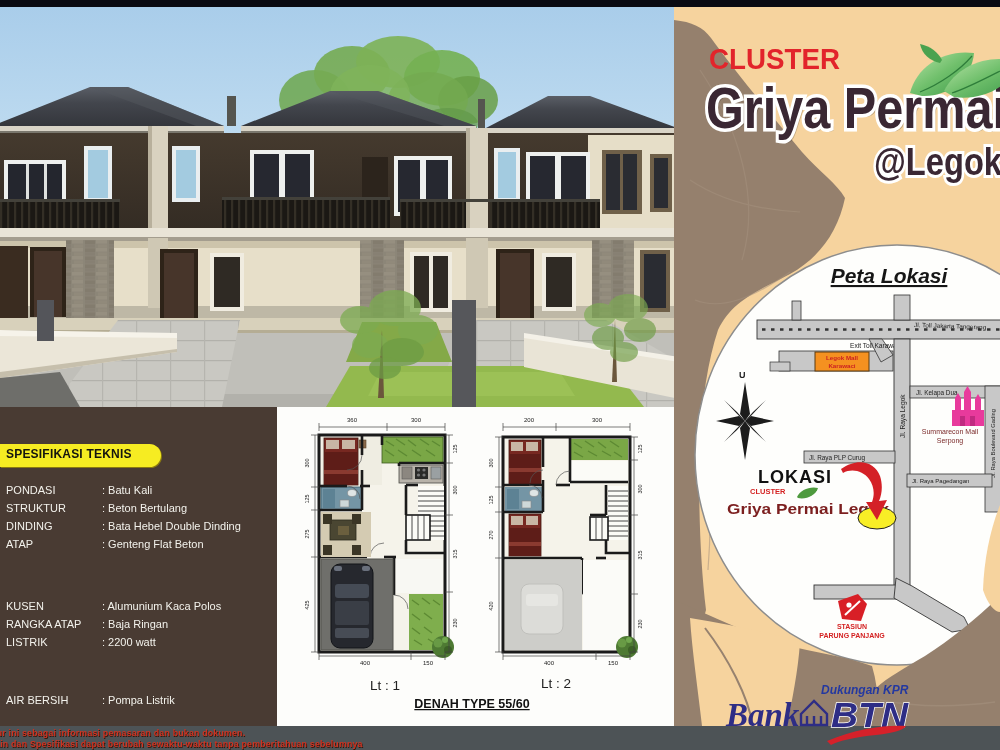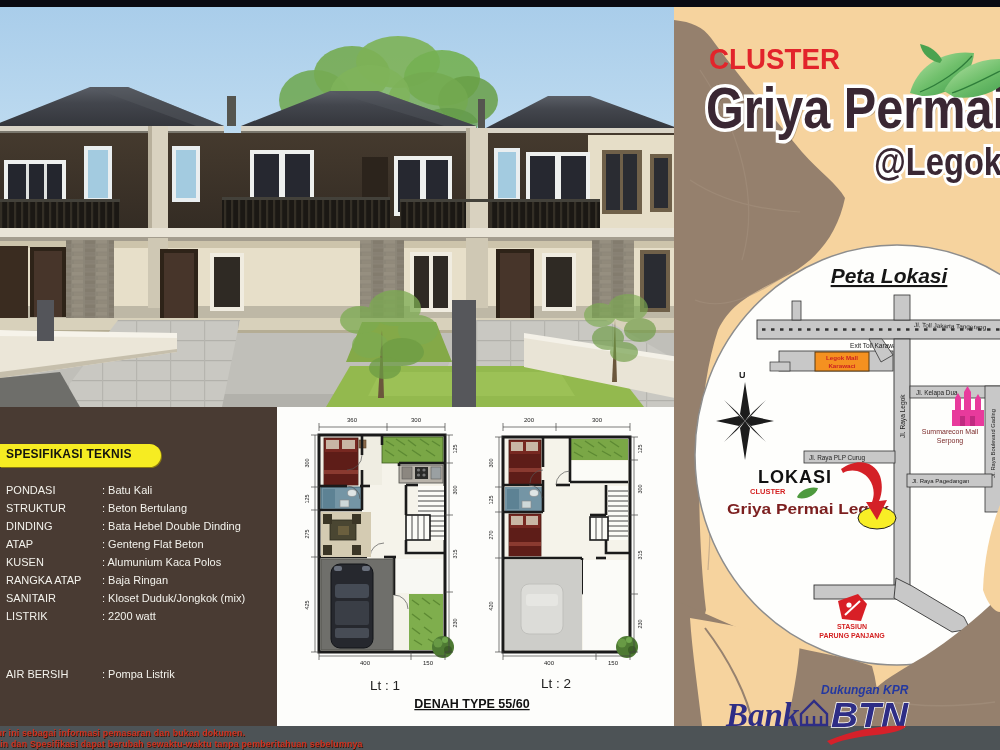--- a/index.html
+++ b/index.html
@@ -276,23 +276,22 @@
 
   <div class="abs" style="left:0;top:37px;width:161px;height:23px;background:#f6ec22;border-radius:0 13px 13px 0;box-shadow:1px 1px 0 #8a7a10;"></div>
 
   <div class="abs" style="left:6px;top:40px;width:240px;font-size:12px;font-weight:bold;color:#15150f;letter-spacing:.2px;">SPESIFIKASI TEKNIS</div>
 
   <div class="abs" style="left:6px;top:74px;font-size:11px;color:#f3f2ec;line-height:18px;white-space:nowrap;">
     <div><span style="display:inline-block;width:96px;">PONDASI</span>: Batu Kali</div>
     <div><span style="display:inline-block;width:96px;">STRUKTUR</span>: Beton Bertulang</div>
     <div><span style="display:inline-block;width:96px;">DINDING</span>: Bata Hebel Double Dinding</div>
     <div><span style="display:inline-block;width:96px;">ATAP</span>: Genteng Flat Beton</div>
-    <div><span style="display:inline-block;width:96px;">KUSEN</span>: Alumunium Kaca Polos</div>
+    <div><span style="display:inline-block;width:96px;margin-top:44px;">KUSEN</span>: Alumunium Kaca Polos</div>
     <div><span style="display:inline-block;width:96px;">RANGKA ATAP</span>: Baja Ringan</div>
-    <div><span style="display:inline-block;width:96px;">SANITAIR</span>: Kloset Duduk/Jongkok (mix)</div>
     <div><span style="display:inline-block;width:96px;">LISTRIK</span>: 2200 watt</div>
     <div><span style="display:inline-block;width:96px;margin-top:40px;">AIR BERSIH</span>: Pompa Listrik</div>
   </div>
 </div>
 
 <div class="abs" style="left:277px;top:407px;width:399px;height:319px;background:#fdfdfb;"></div>
 
 <div class="abs" style="left:0;top:726px;width:1000px;height:24px;background:#4d5356;overflow:hidden;">
 
   <div style="position:absolute;left:-14px;top:2px;font-size:8.8px;font-weight:bold;color:#cf3220;text-shadow:.6px .6px 0 #32150a;white-space:nowrap;letter-spacing:.2px;">osur ini sebagai informasi pemasaran dan bukan dokumen.</div>

